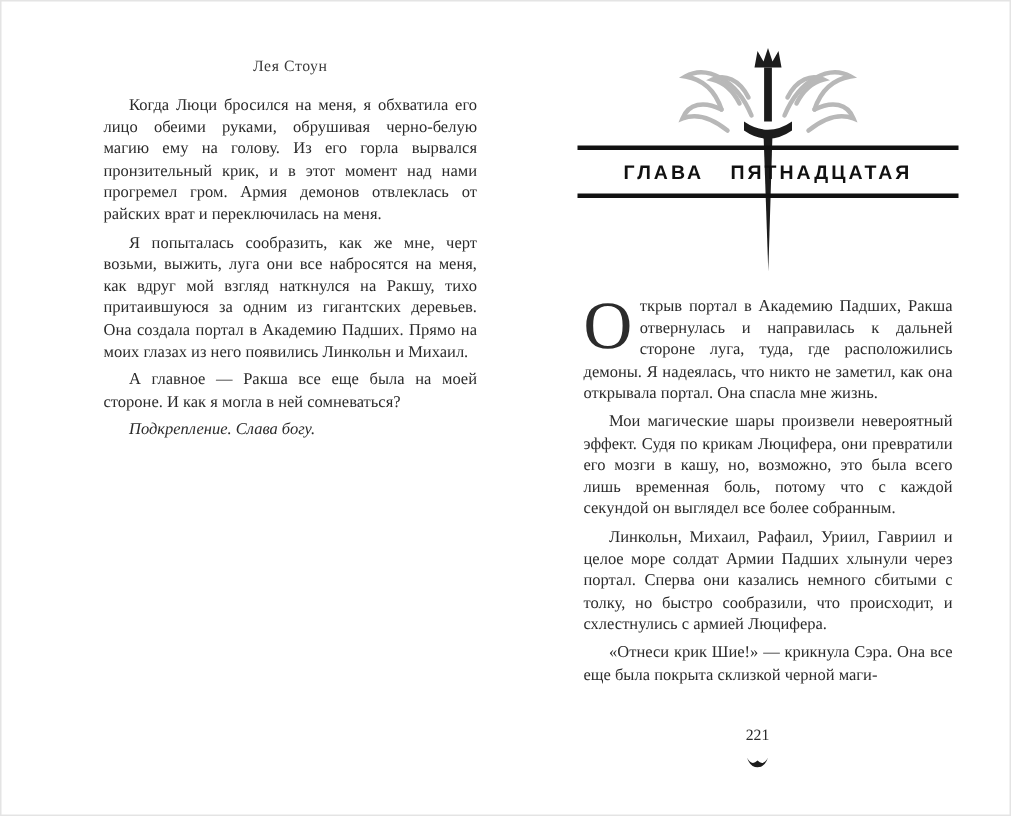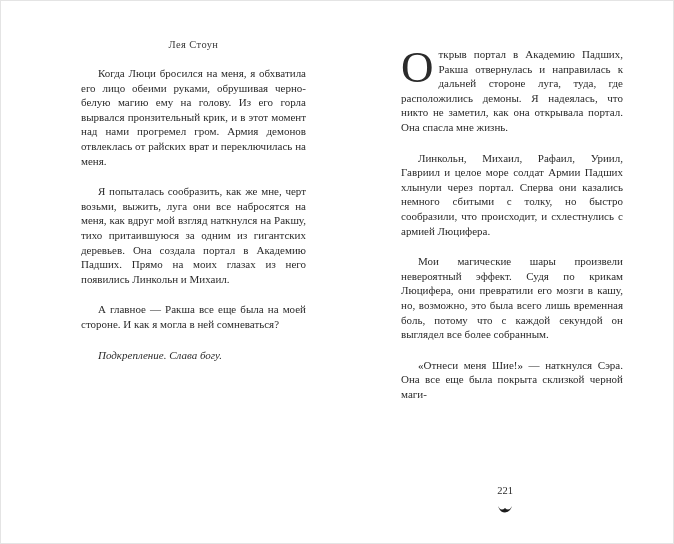--- a/index.html
+++ b/index.html
@@ -30,21 +30,21 @@
 
   .running-head {
     text-align: center;
     font-size: 10.5px;
     color: #3a3a3a;
     letter-spacing: 0.4px;
     margin-bottom: 13px;
   }
 
   .para {
-    margin: 16px;
+    margin: 4px;
     text-indent: 17px;
     text-align: justify;
     font-size: 11px;
     line-height: 14.6px;
     color: #2b2b2b;
   }
   .para.italic { font-style: italic; }
 
   
   .chapter-block {
@@ -111,27 +111,55 @@
     <div class="running-head">Лея Стоун</div>
 
     <p class="para">Когда Люци бросился на меня, я обхватила его лицо обеими руками, обрушивая черно-белую магию ему на голову. Из его горла вырвался пронзительный крик, и в этот момент над нами прогремел гром. Армия демонов отвлеклась от райских врат и переключилась на меня.</p>
     <p class="para">Я попыталась сообразить, как же мне, черт возьми, выжить, луга они все набросятся на меня, как вдруг мой взгляд наткнулся на Ракшу, тихо притаившуюся за одним из гигантских деревьев. Она создала портал в Академию Падших. Прямо на моих глазах из него появились Линкольн и Михаил.</p>
     <p class="para">А главное — Ракша все еще была на моей стороне. И как я могла в ней сомневаться?</p>
     <p class="para italic">Подкрепление. Слава богу.</p>
   </div>
 
   <div class="page right-page">
 
+    <div class="chapter-block">
+      <svg class="sword-svg" width="130" height="158" viewBox="0 0 130 158">
+
+        <g stroke="#b8b8b8" fill="none" stroke-width="3" stroke-linecap="round">
+          <path d="M54,46 C44,22 24,12 10,20 C22,22 30,30 34,42"></path>
+          <path d="M34,42 C22,36 12,38 8,48 C18,44 28,48 38,56"></path>
+          <path d="M52,34 C46,22 36,18 28,22 C36,24 42,30 46,38"></path>
+        </g>
+
+        <g stroke="#b8b8b8" fill="none" stroke-width="3" stroke-linecap="round" transform="scale(-1,1) translate(-130,0)">
+          <path d="M54,46 C44,22 24,12 10,20 C22,22 30,30 34,42"></path>
+          <path d="M34,42 C22,36 12,38 8,48 C18,44 28,48 38,56"></path>
+          <path d="M52,34 C46,22 36,18 28,22 C36,24 42,30 46,38"></path>
+        </g>
+
+        <path d="M56,14 L58,3 L62,10 L65,1 L68,10 L72,3 L74,14 Z" fill="#1c1c1c"></path>
+
+        <rect x="62.4" y="14" width="5.2" height="36" fill="#1c1c1c"></rect>
+
+        <path d="M49,50 Q65,61 81,50 L81,56 Q65,67 49,56 Z" fill="#1c1c1c"></path>
+
+        <polygon points="62,58 68,58 65.2,150" fill="#1c1c1c"></polygon>
+      </svg>
+
+      <div class="title-band">
+        <span>ГЛАВА ПЯТНАДЦАТАЯ</span>
+      </div>
+    </div>
 
     <p class="para first-para">
       <span class="drop-cap">О</span><span>ткрыв портал в Академию Падших, Ракша отвернулась и направилась к дальней стороне луга, туда, где расположились демоны. Я надеялась, что никто не заметил, как она открывала портал. Она спасла мне жизнь.</span>
     </p>
+    <p class="para">Мои магические шары произвели невероятный эффект. Судя по крикам Люцифера, они превратили его мозги в кашу, но, возможно, это была всего лишь временная боль, потому что с каждой секундой он выглядел все более собранным.</p>
     <p class="para">Линкольн, Михаил, Рафаил, Уриил, Гавриил и целое море солдат Армии Падших хлынули через портал. Сперва они казались немного сбитыми с толку, но быстро сообразили, что происходит, и схлестнулись с армией Люцифера.</p>
-    <p class="para">Мои магические шары произвели невероятный эффект. Судя по крикам Люцифера, они превратили его мозги в кашу, но, возможно, это была всего лишь временная боль, потому что с каждой секундой он выглядел все более собранным.</p>
-    <p class="para">«Отнеси меня Шие!» — наткнулся Сэра. Она все еще была покрыта склизкой черной маги-</p>
+    <p class="para">«Отнеси крик Шие!» — крикнула Сэра. Она все еще была покрыта склизкой черной маги-</p>
 
     <div class="page-footer">
       <div class="page-number">221</div>
       <svg class="footer-ornament" width="16" height="8" viewBox="0 0 16 8">
         <path d="M1,1 Q4,7 8,3 Q12,7 15,1 Q13,7.5 8,7.5 Q3,7.5 1,1 Z" fill="#1c1c1c"></path>
       </svg>
     </div>
   </div>
 
 </div>

